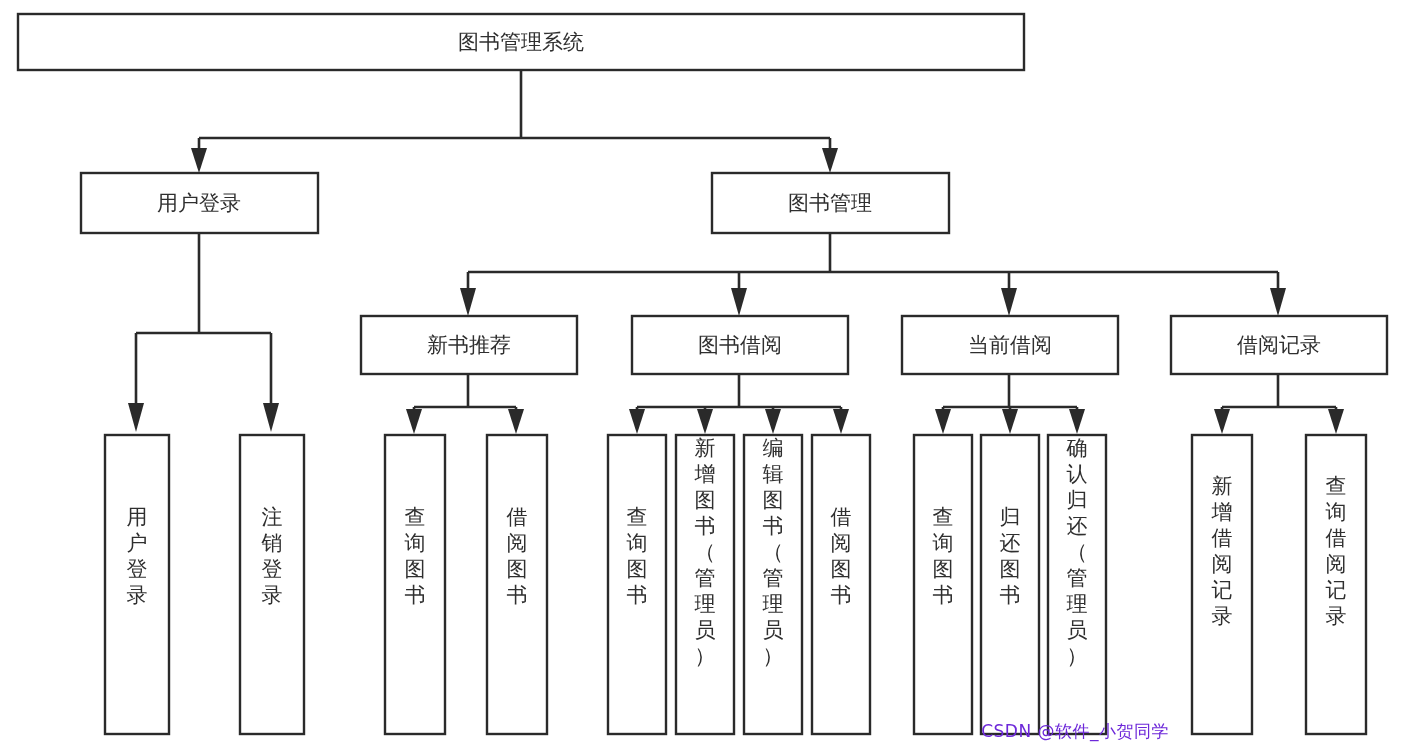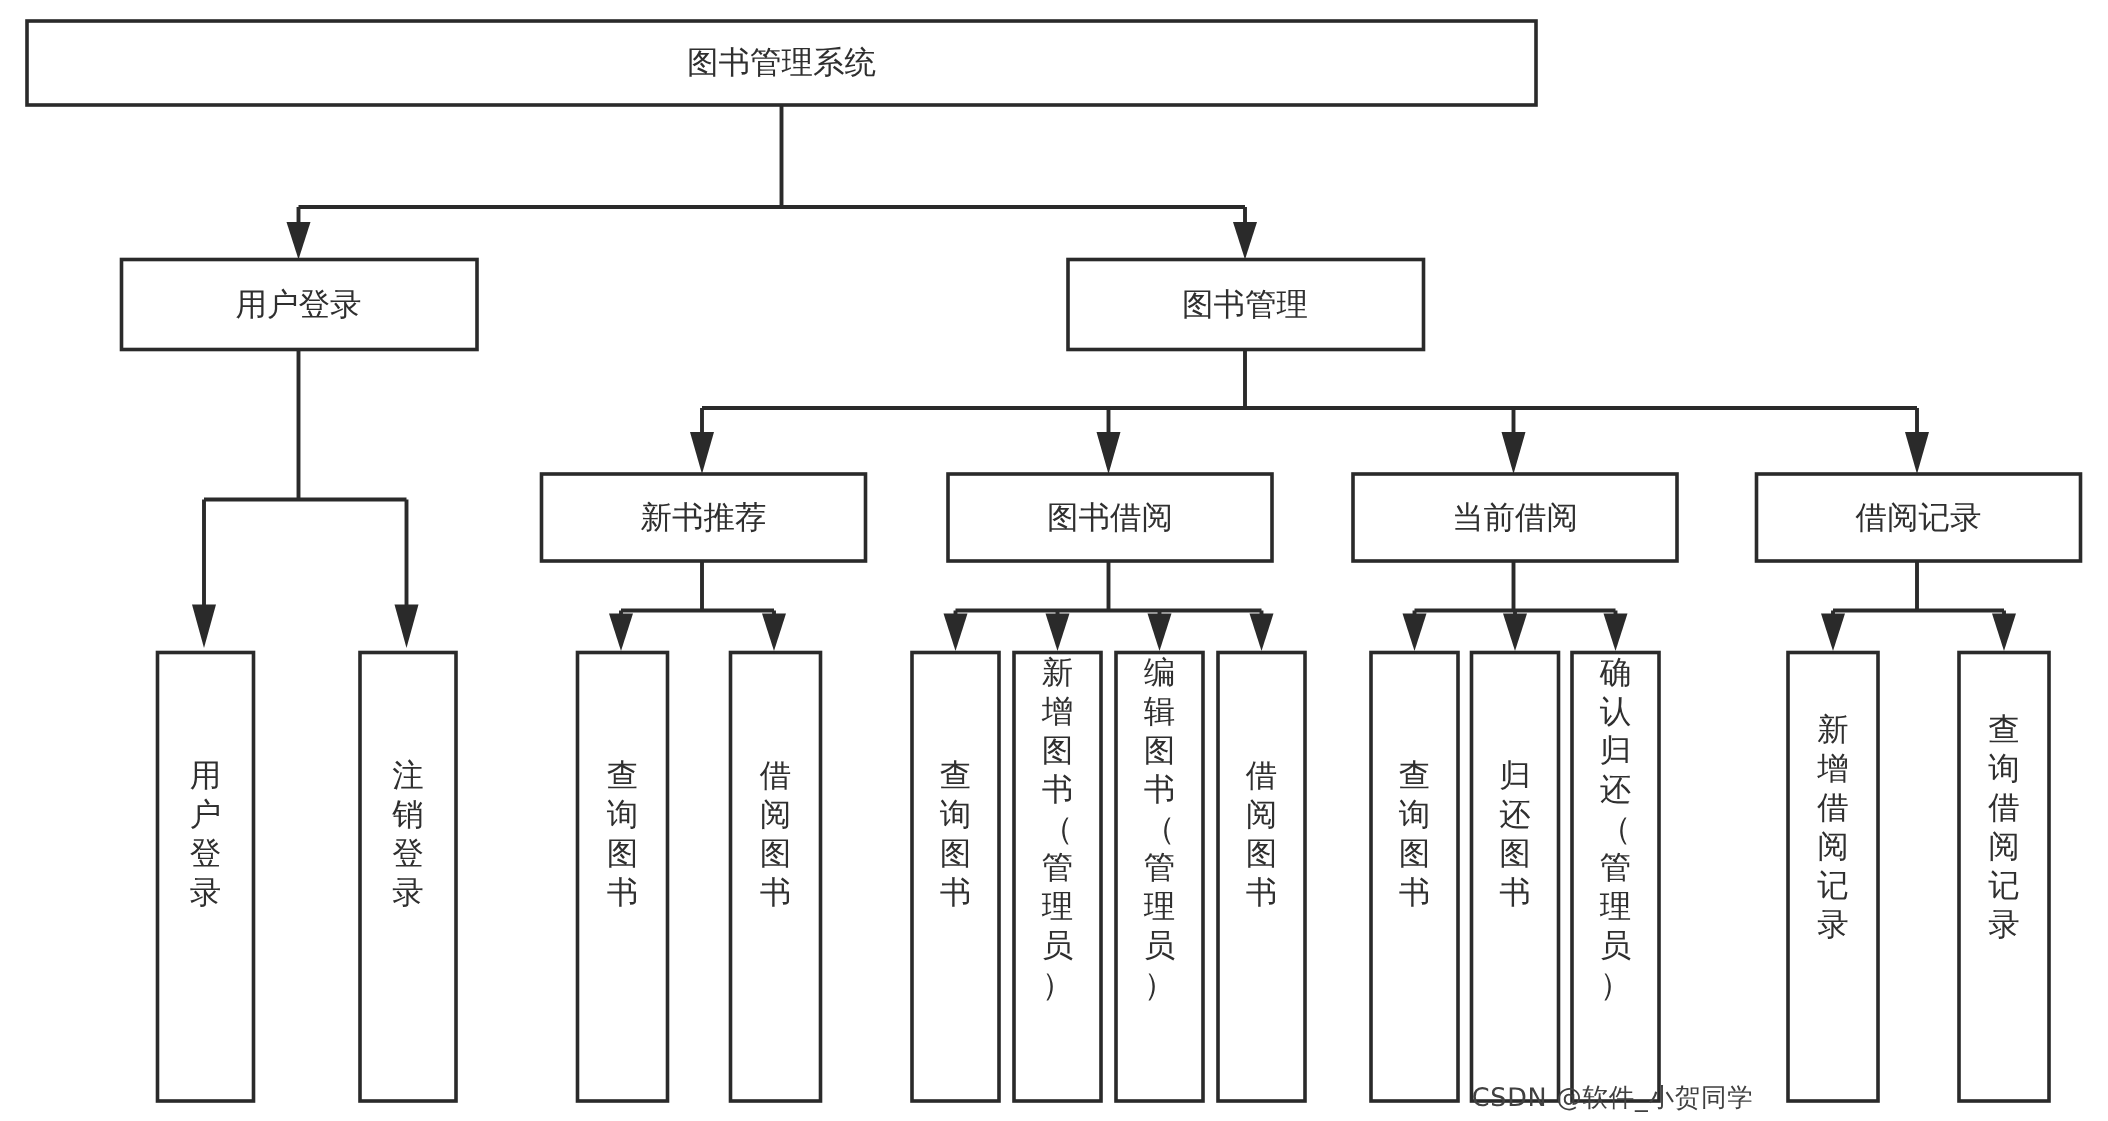--- a/index.html
+++ b/index.html
@@ -52,21 +52,21 @@
     font-family: "DejaVu Sans", "Liberation Sans", sans-serif;
     font-size: 21px;
     text-anchor: middle;
   }
   .watermark {
     position: absolute;
     right: 8px;
     bottom: 4px;
     font-family: "DejaVu Sans", "Liberation Sans", sans-serif;
     font-size: 17px;
-    color: #404040;
+    color: #6d28d9;
     white-space: nowrap;
     letter-spacing: 0.5px;
   }
 </style>
 </head>
 <body>
 
 <div id="diagram-root">
 
   <svg id="tree-svg" viewBox="0 0 1405 747" xmlns="http://www.w3.org/2000/svg">

